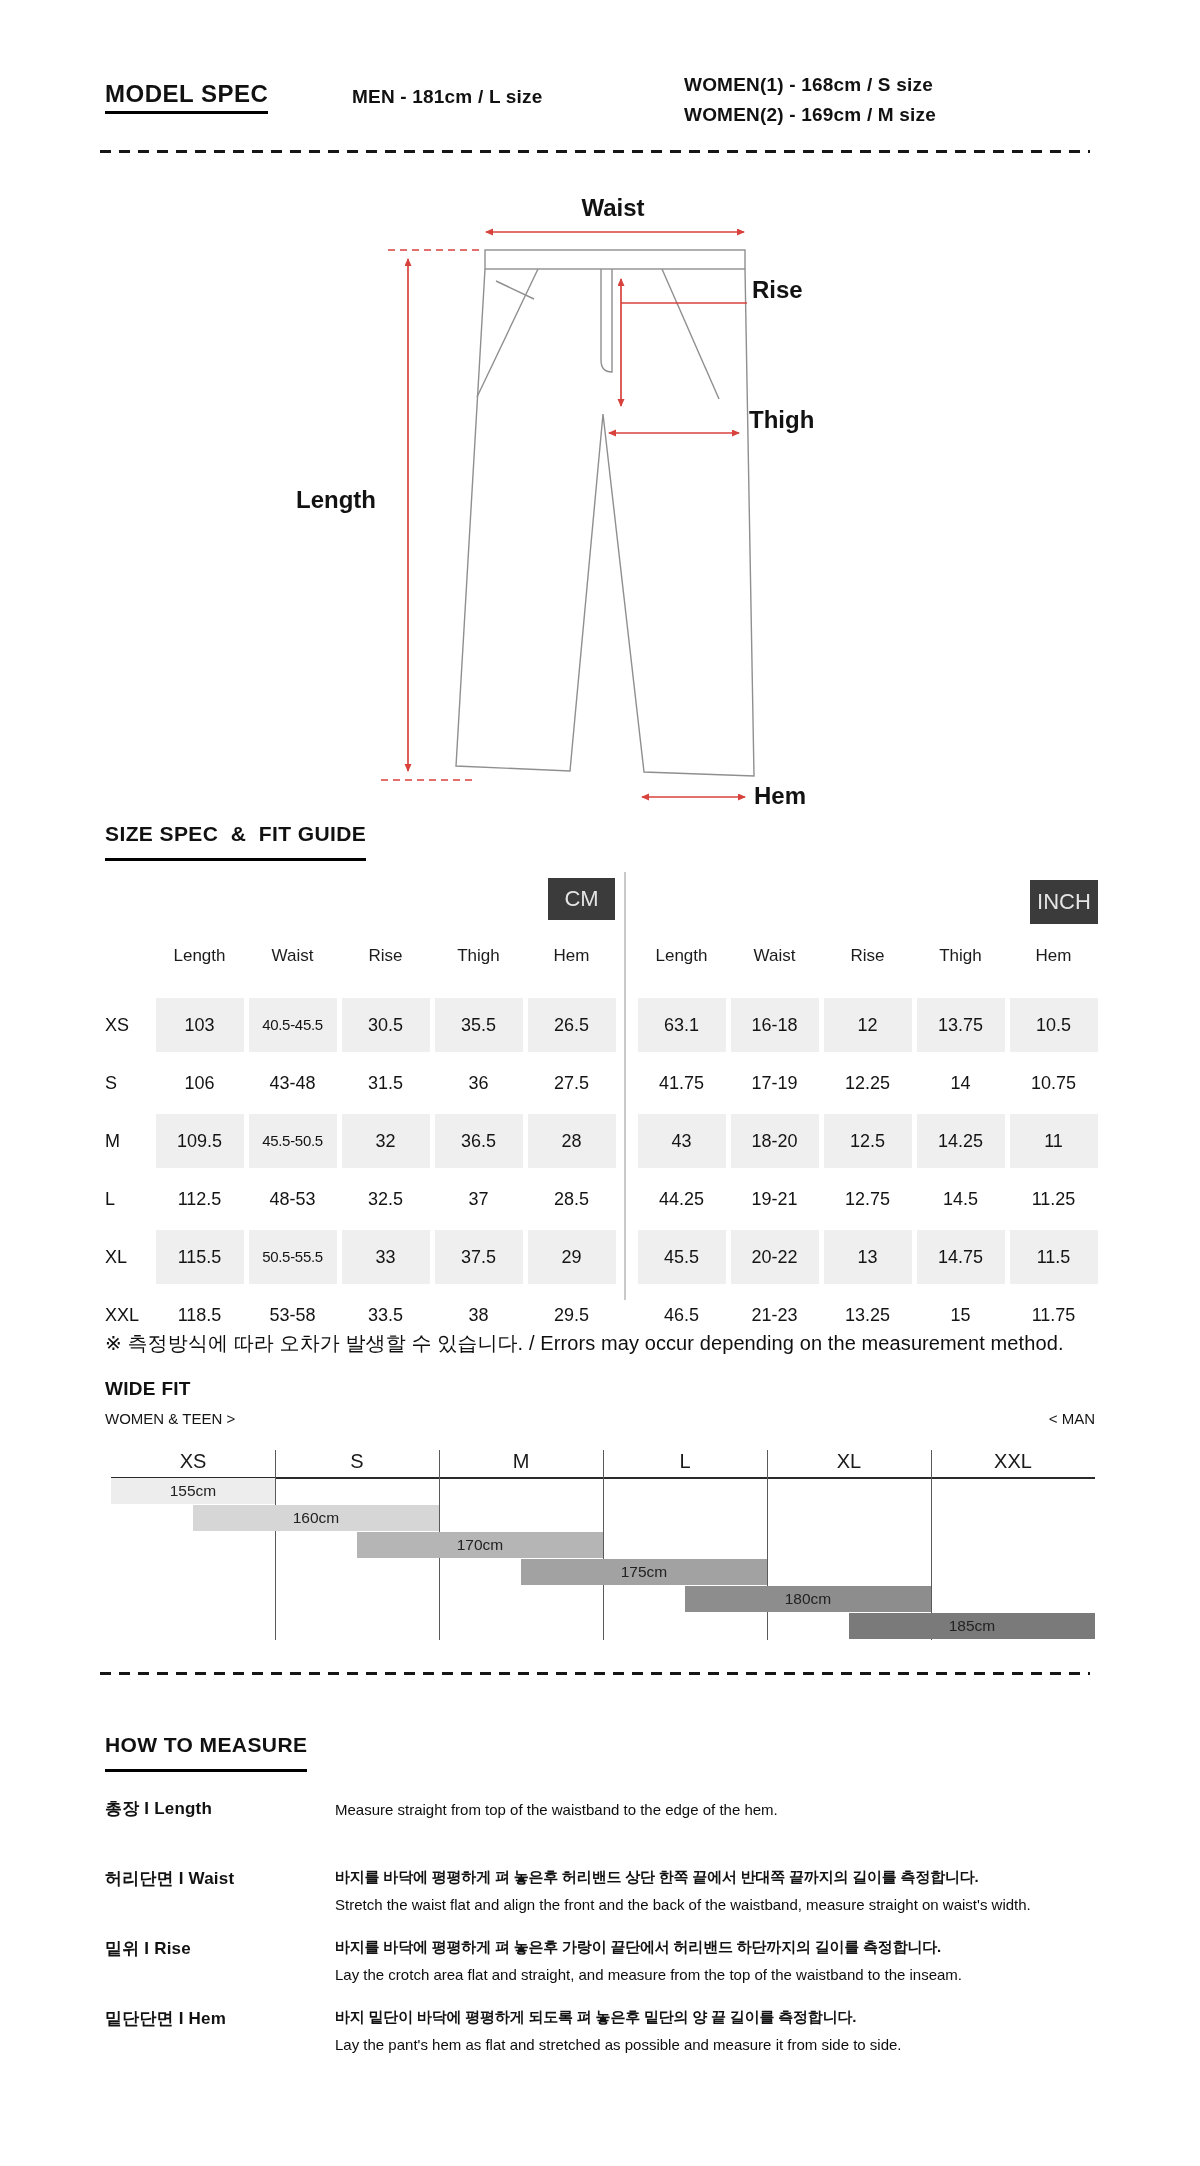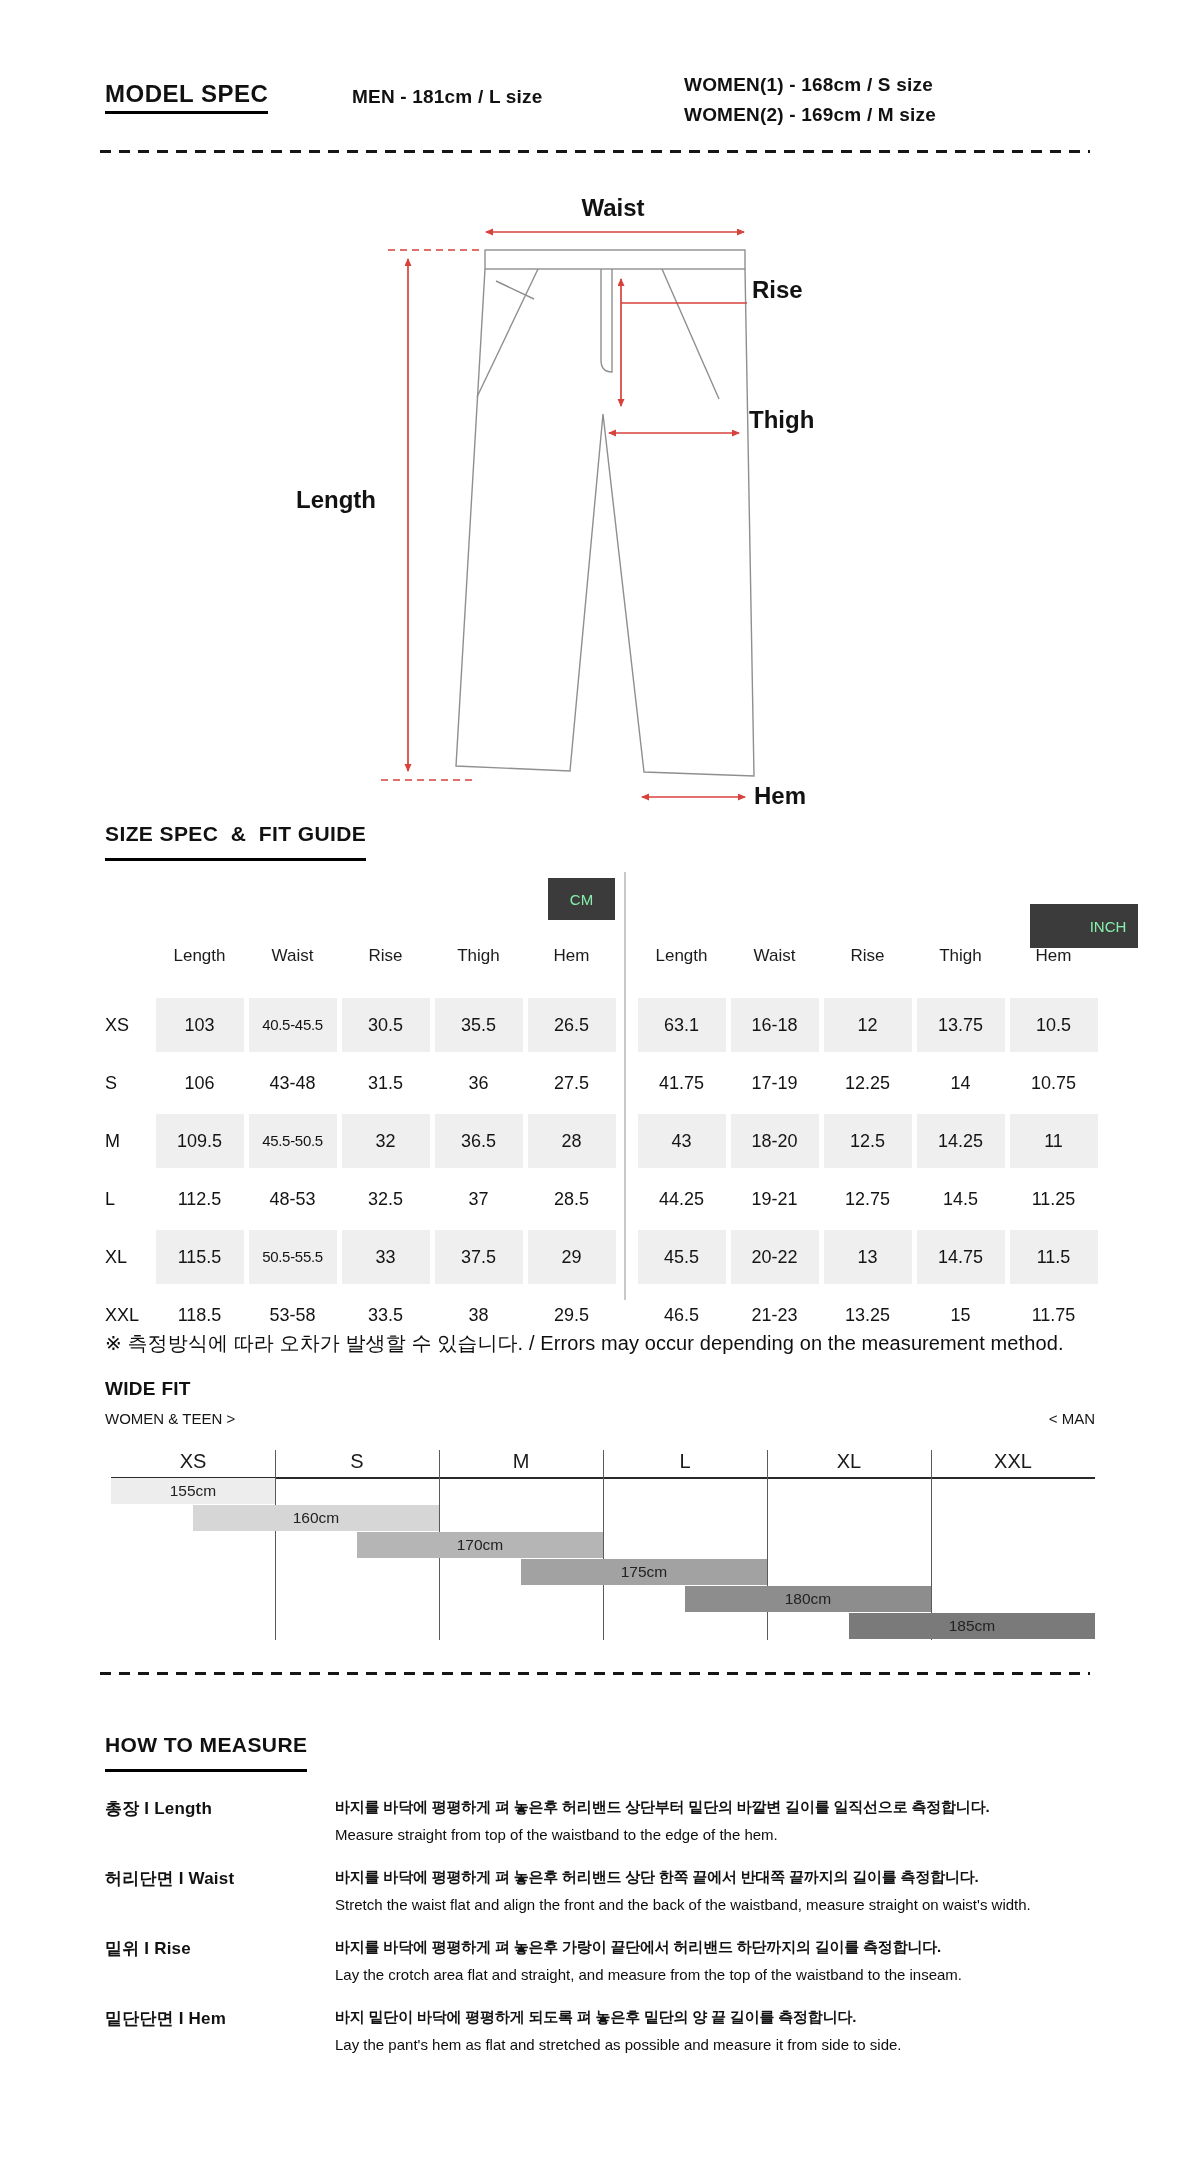--- a/index.html
+++ b/index.html
@@ -13,21 +13,21 @@
   .page-title{font-size:24px;font-weight:800;letter-spacing:.5px;border-bottom:3px solid #000;padding-bottom:3px;}
   .model-line{font-size:19px;font-weight:700;letter-spacing:.2px;}
   .model-women div{line-height:30px;margin-left:24px;}
   
   .dash-div{height:3px;width:990px;background:repeating-linear-gradient(90deg,#161616 0 11px,transparent 11px 19px);}
   
   .sec-title{font-size:21px;font-weight:800;letter-spacing:.4px;border-bottom:3px solid #000;padding-bottom:12px;white-space:pre;}
   
   svg text.dlabel{font-family:"Liberation Sans","DejaVu Sans",sans-serif;font-weight:800;font-size:24px;fill:#121212;}
   
-  .badge{background:#3b3b3b;color:#86efac;font-size:15px;display:flex;align-items:center;justify-content:center;}
+  .badge{background:#3b3b3b;color:#e5e5e5;font-size:22px;display:flex;align-items:center;justify-content:center;}
   .tables-divider{width:2px;background:#c9c9c9;}
   
   .stable{display:grid;grid-auto-rows:58px;}
   .stable .hrow{height:45px;}
   .stable .hcell{display:flex;align-items:flex-start;justify-content:center;font-size:17px;color:#1c1c1c;padding-top:8px;}
   .stable .scell{display:flex;align-items:center;justify-content:flex-start;font-size:18px;color:#111;}
   .stable .vcell{display:flex;align-items:center;justify-content:center;}
   .stable .vcell span{display:block;width:88px;height:54px;line-height:54px;text-align:center;font-size:18px;color:#141414;}
   .stable .vcell.shaded span{background:#efefef;}
   .stable .vcell span.small{font-size:15px;letter-spacing:-.3px;}
@@ -89,21 +89,21 @@
   <text class="dlabel" x="613" y="46" text-anchor="middle">Waist</text>
   <text class="dlabel" x="752" y="128">Rise</text>
   <text class="dlabel" x="749" y="258">Thigh</text>
   <text class="dlabel" x="336" y="338" text-anchor="middle">Length</text>
   <text class="dlabel" x="754" y="634">Hem</text>
 </svg>
 
 <div class="abs sec-title" style="left:105px;top:822px;">SIZE SPEC  &amp;  FIT GUIDE</div>
 
 <div class="abs badge" style="left:548px;top:878px;width:67px;height:42px;">CM</div>
-<div class="abs badge" style="left:1030px;top:904px;width:60px;height:44px;padding-left:48px;">INCH</div>
+<div class="abs badge" style="left:1030px;top:880px;width:68px;height:44px;">INCH</div>
 <div class="abs tables-divider" style="left:624px;top:872px;height:428px;"></div>
 
 <div id="cmTable" class="abs stable" style="left:105px;top:938px;grid-template-columns:48px repeat(5,93px);">
     <div class="hcell hrow"></div>
     <div class="hcell hrow">Length</div>
     <div class="hcell hrow">Waist</div>
     <div class="hcell hrow">Rise</div>
     <div class="hcell hrow">Thigh</div>
     <div class="hcell hrow">Hem</div>
     <div class="scell">XS</div>
@@ -328,21 +328,20 @@
     <div class="bar" style="left: 738px; width: 246px; top: 163px; background: rgb(122, 122, 122);">185cm</div>
   </div>
 
 <div class="abs dash-div" style="left:100px;top:1672px;"></div>
 
 <div class="abs sec-title" style="left:105px;top:1733px;">HOW TO MEASURE</div>
 <div id="howtoRows" class="abs" style="left:105px;top:1792px;width:995px;">
     <div class="mrow">
       <div class="mlabel">총장 I Length</div>
       <div class="mdesc">
-        <div class="ko">바지를 바닥에 평평하게 펴 놓은후 허리밴드 상단부터 밑단의 바깥변 길이를 일직선으로 측정합니다.</div>
         <div class="en">Measure straight from top of the waistband to the edge of the hem.</div>
       </div>
     </div>
     <div class="mrow">
       <div class="mlabel">허리단면 I Waist</div>
       <div class="mdesc">
         <div class="ko">바지를 바닥에 평평하게 펴 놓은후 허리밴드 상단 한쪽 끝에서 반대쪽 끝까지의 길이를 측정합니다.</div>
         <div class="en">Stretch the waist flat and align the front and the back of the waistband, measure straight on waist's width.</div>
       </div>
     </div>

